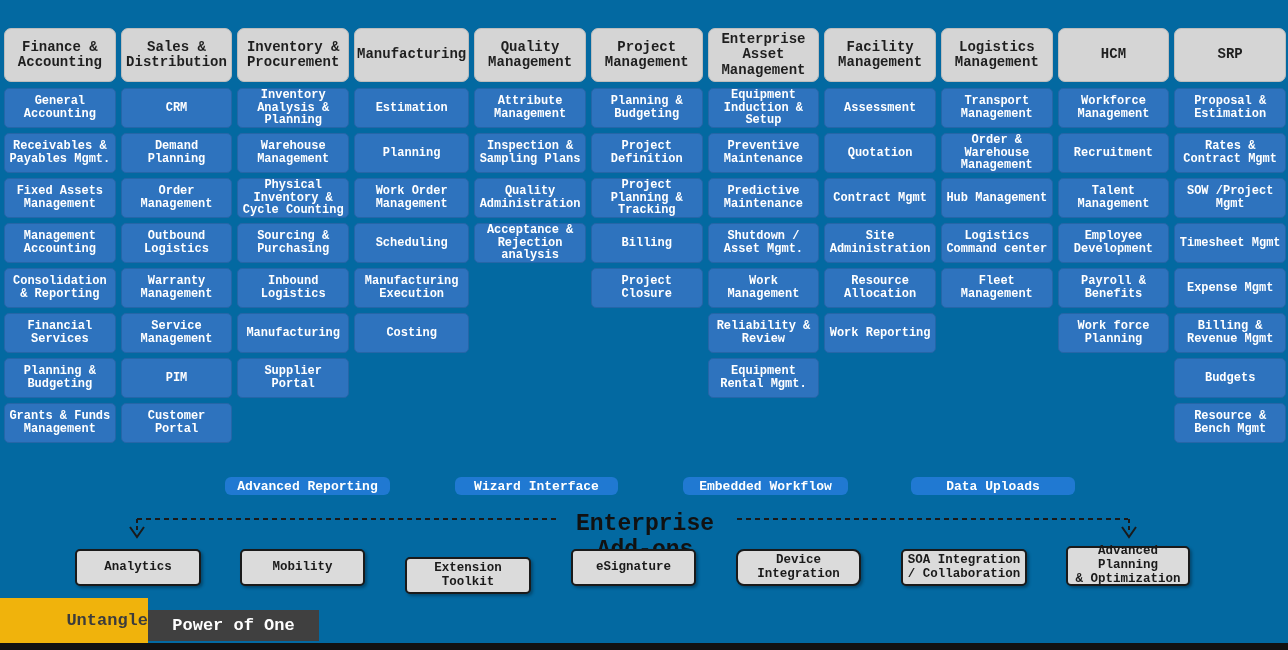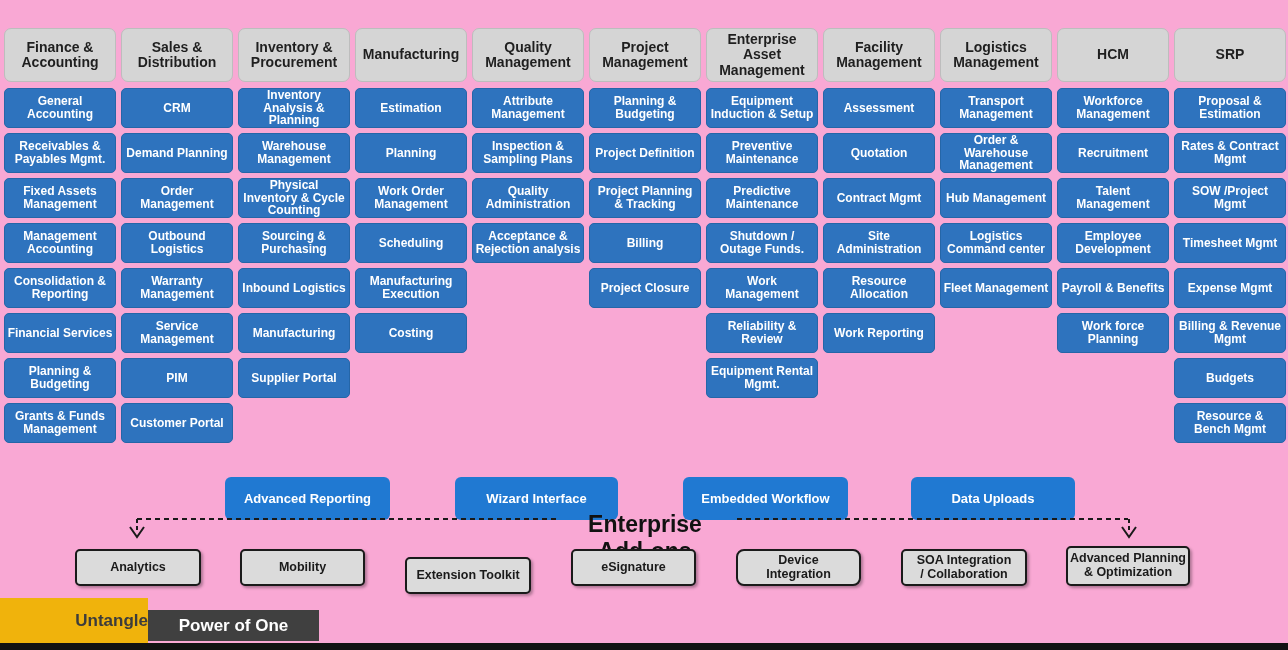--- a/index.html
+++ b/index.html
@@ -1,39 +1,39 @@
 <!DOCTYPE html>
 <html><head>
 <meta charset="utf-8">
 <style>
   html,body{margin:0;padding:0;background:#fff;}
   .canvas{
-    position:relative;width:1288px;height:650px;overflow:hidden;background:#f9a8d4;
-    font-family:Liberation Sans, sans-serif;
+    position:relative;width:1288px;height:650px;overflow:hidden;background:#0369a1;
+    font-family:Liberation Mono, monospace;
   }
   
   .grid{
     position:absolute;left:4px;top:28px;width:1282px;
     display:grid;grid-template-columns:repeat(11,1fr);column-gap:5px;
   }
   .col{display:flex;flex-direction:column;}
   .hdr{
     height:54px;margin-bottom:6px;background:#d5d5d5;border:1px solid #bdbdbd;
     border-radius:7px;display:flex;align-items:center;justify-content:center;text-align:center;
     font-size:14px;font-weight:600;color:#1f1f1f;line-height:1.1;padding:0 2px;box-sizing:border-box;
   }
   .box{
     height:40px;margin-bottom:5px;background:#2e73be;border:1px solid #2566a8;
     border-radius:5px;display:flex;align-items:center;justify-content:center;text-align:center;
     font-size:12px;font-weight:600;color:#ffffff;line-height:1.07;padding:0 2px;box-sizing:border-box;
     overflow:hidden;
   }
   
   .addon-blue{
-    position:absolute;height:43px;background:#2079d2;border-radius:6px;
+    position:absolute;height:18px;background:#2079d2;border-radius:6px;
     display:flex;align-items:center;justify-content:center;text-align:center;
     font-size:13px;font-weight:700;color:#fff;box-sizing:border-box;
   }
   #addons-blue .addon-blue:nth-child(1){left:225px;top:477px;width:165px;}
   #addons-blue .addon-blue:nth-child(2){left:455px;top:477px;width:163px;}
   #addons-blue .addon-blue:nth-child(3){left:683px;top:477px;width:165px;}
   #addons-blue .addon-blue:nth-child(4){left:911px;top:477px;width:164px;}
   .connector{position:absolute;left:0;top:0;width:1288px;height:650px;pointer-events:none;}
   .addons-label{
     position:absolute;left:563px;top:511px;width:164px;text-align:center;
@@ -131,21 +131,21 @@
         <div class="box">Project Planning &amp; Tracking</div>
         <div class="box">Billing</div>
         <div class="box">Project Closure</div>
       </div>
 
     <div class="col">
       <div class="hdr">Enterprise Asset Management</div>
     <div class="box">Equipment Induction &amp; Setup</div>
         <div class="box">Preventive Maintenance</div>
         <div class="box">Predictive Maintenance</div>
-        <div class="box">Shutdown / Outage Funds.</div>
+        <div class="box">Shutdown / Asset Mgmt.</div>
         <div class="box">Work Management</div>
         <div class="box">Reliability &amp; Review</div>
         <div class="box">Equipment Rental Mgmt.</div>
       </div>
 
     <div class="col">
       <div class="hdr">Facility Management</div>
     <div class="box">Assessment</div>
         <div class="box">Quotation</div>
         <div class="box">Contract Mgmt</div>

